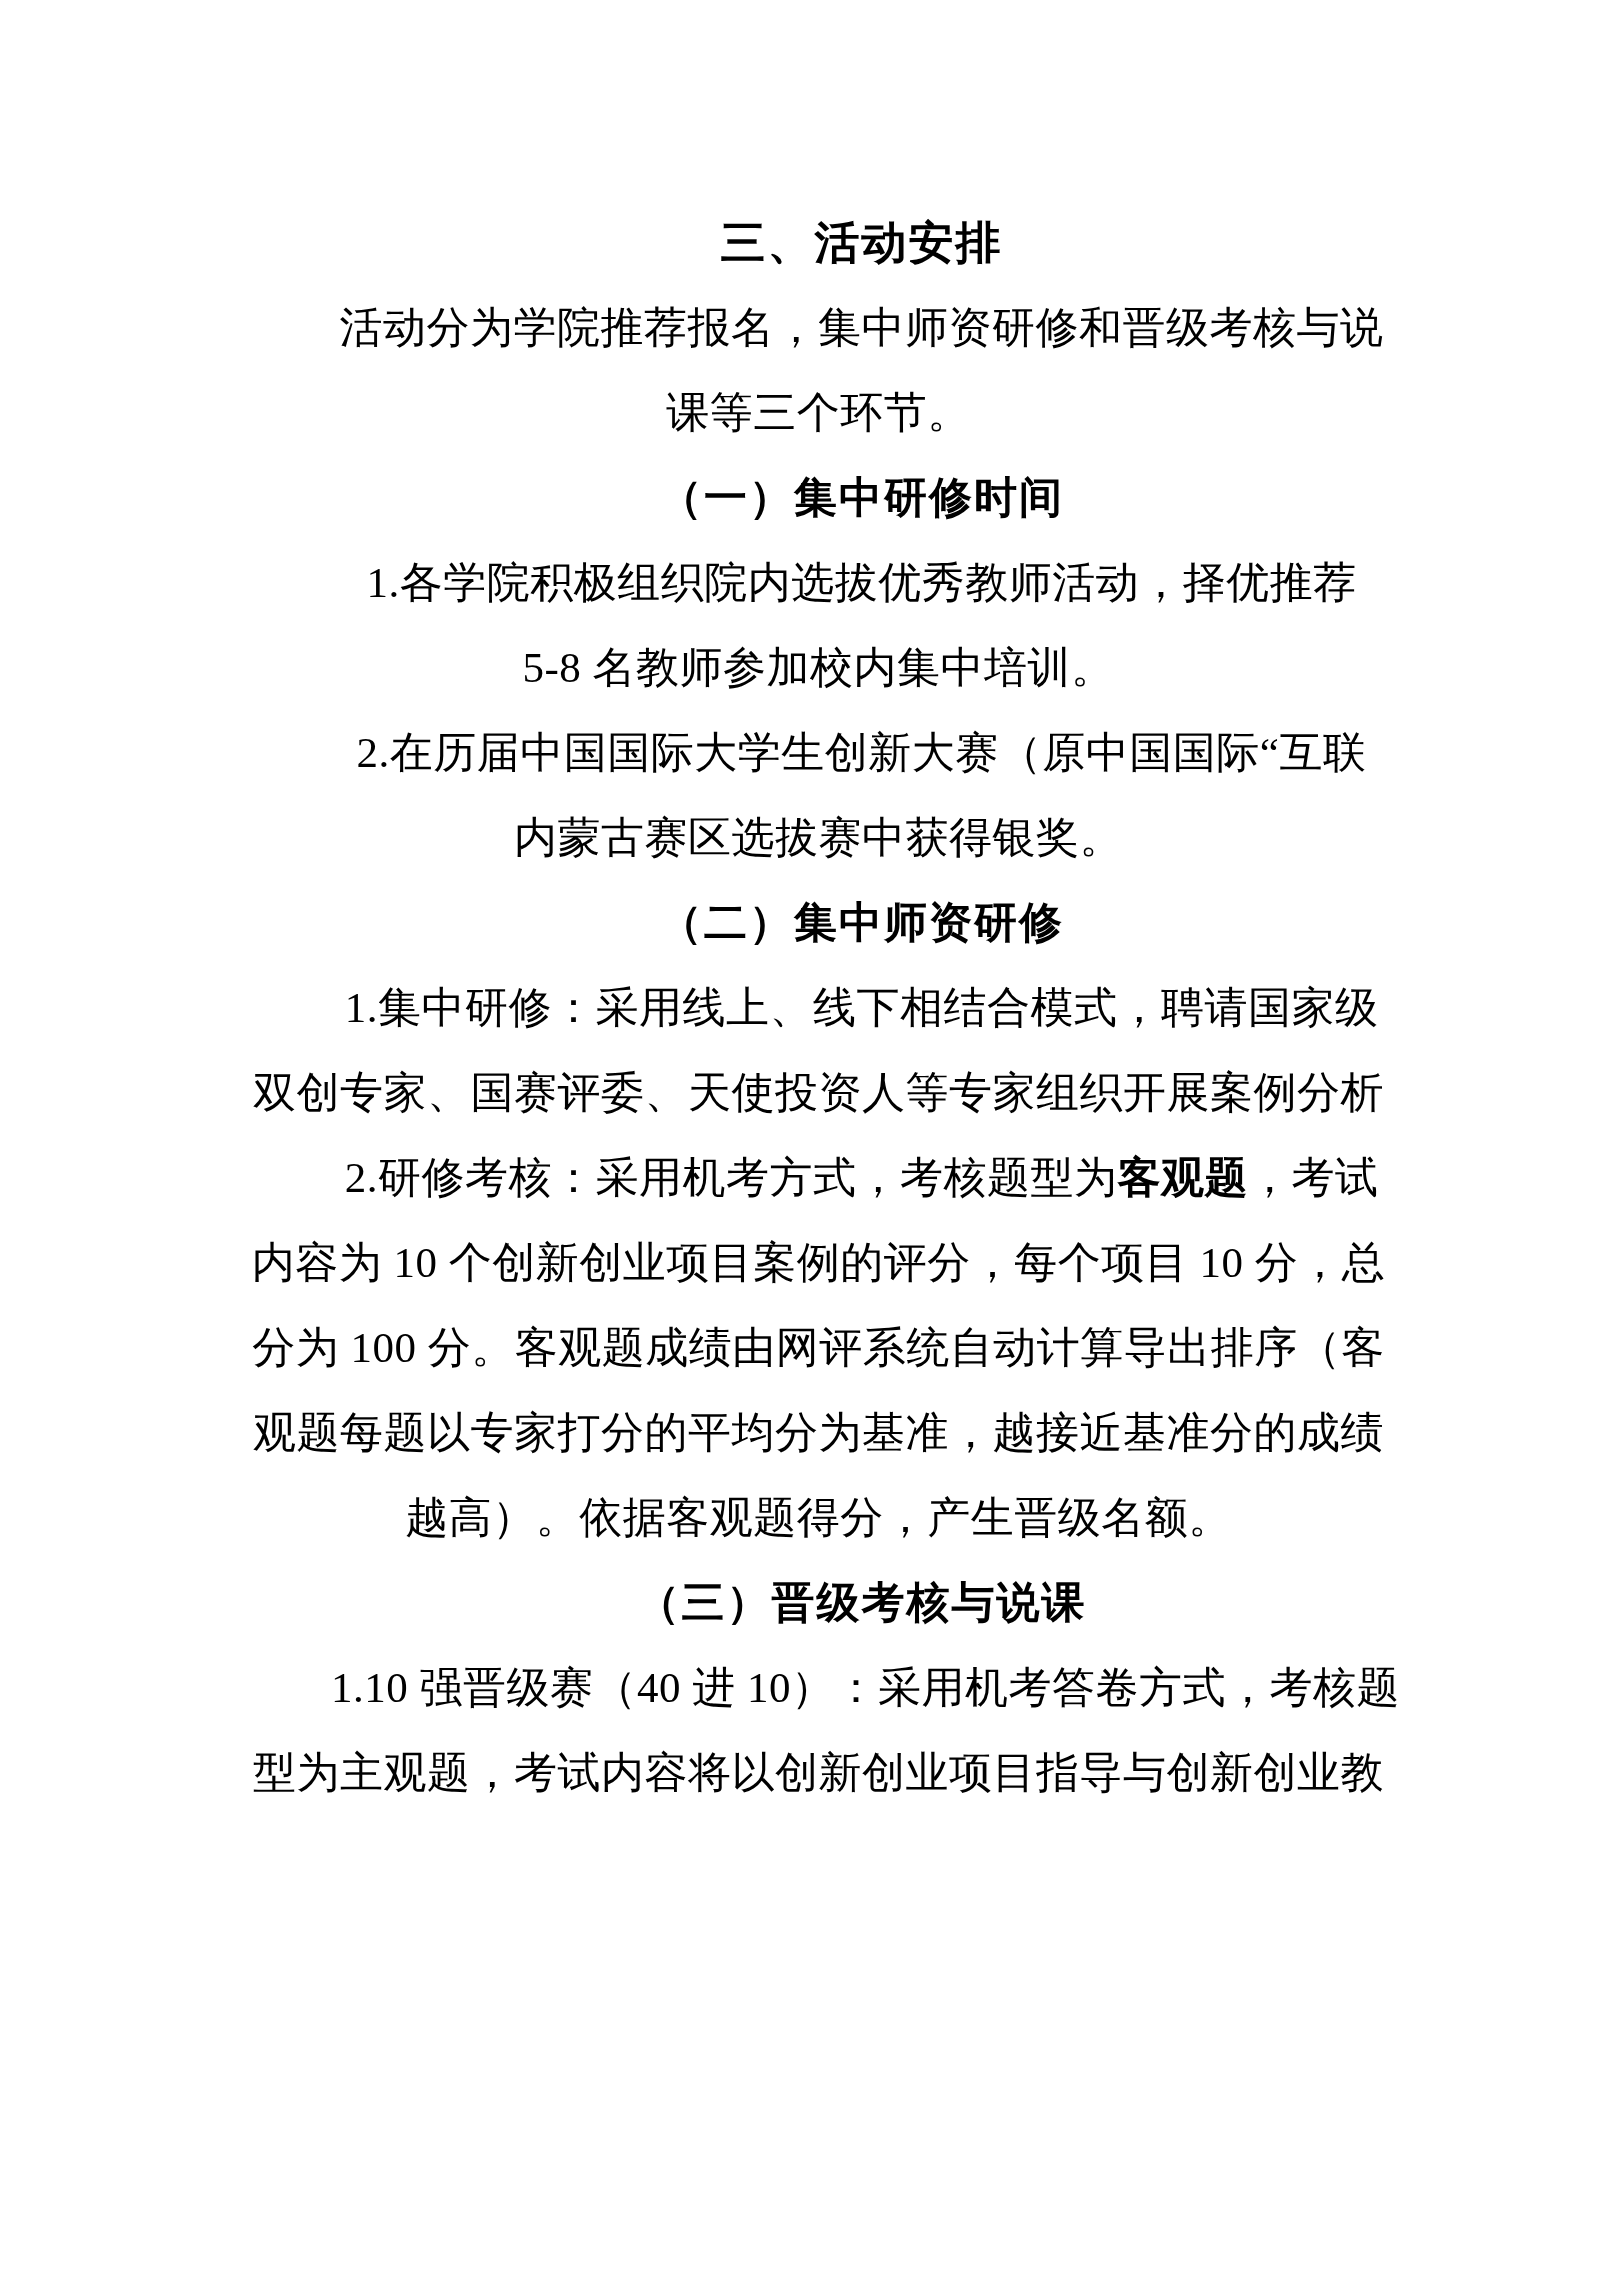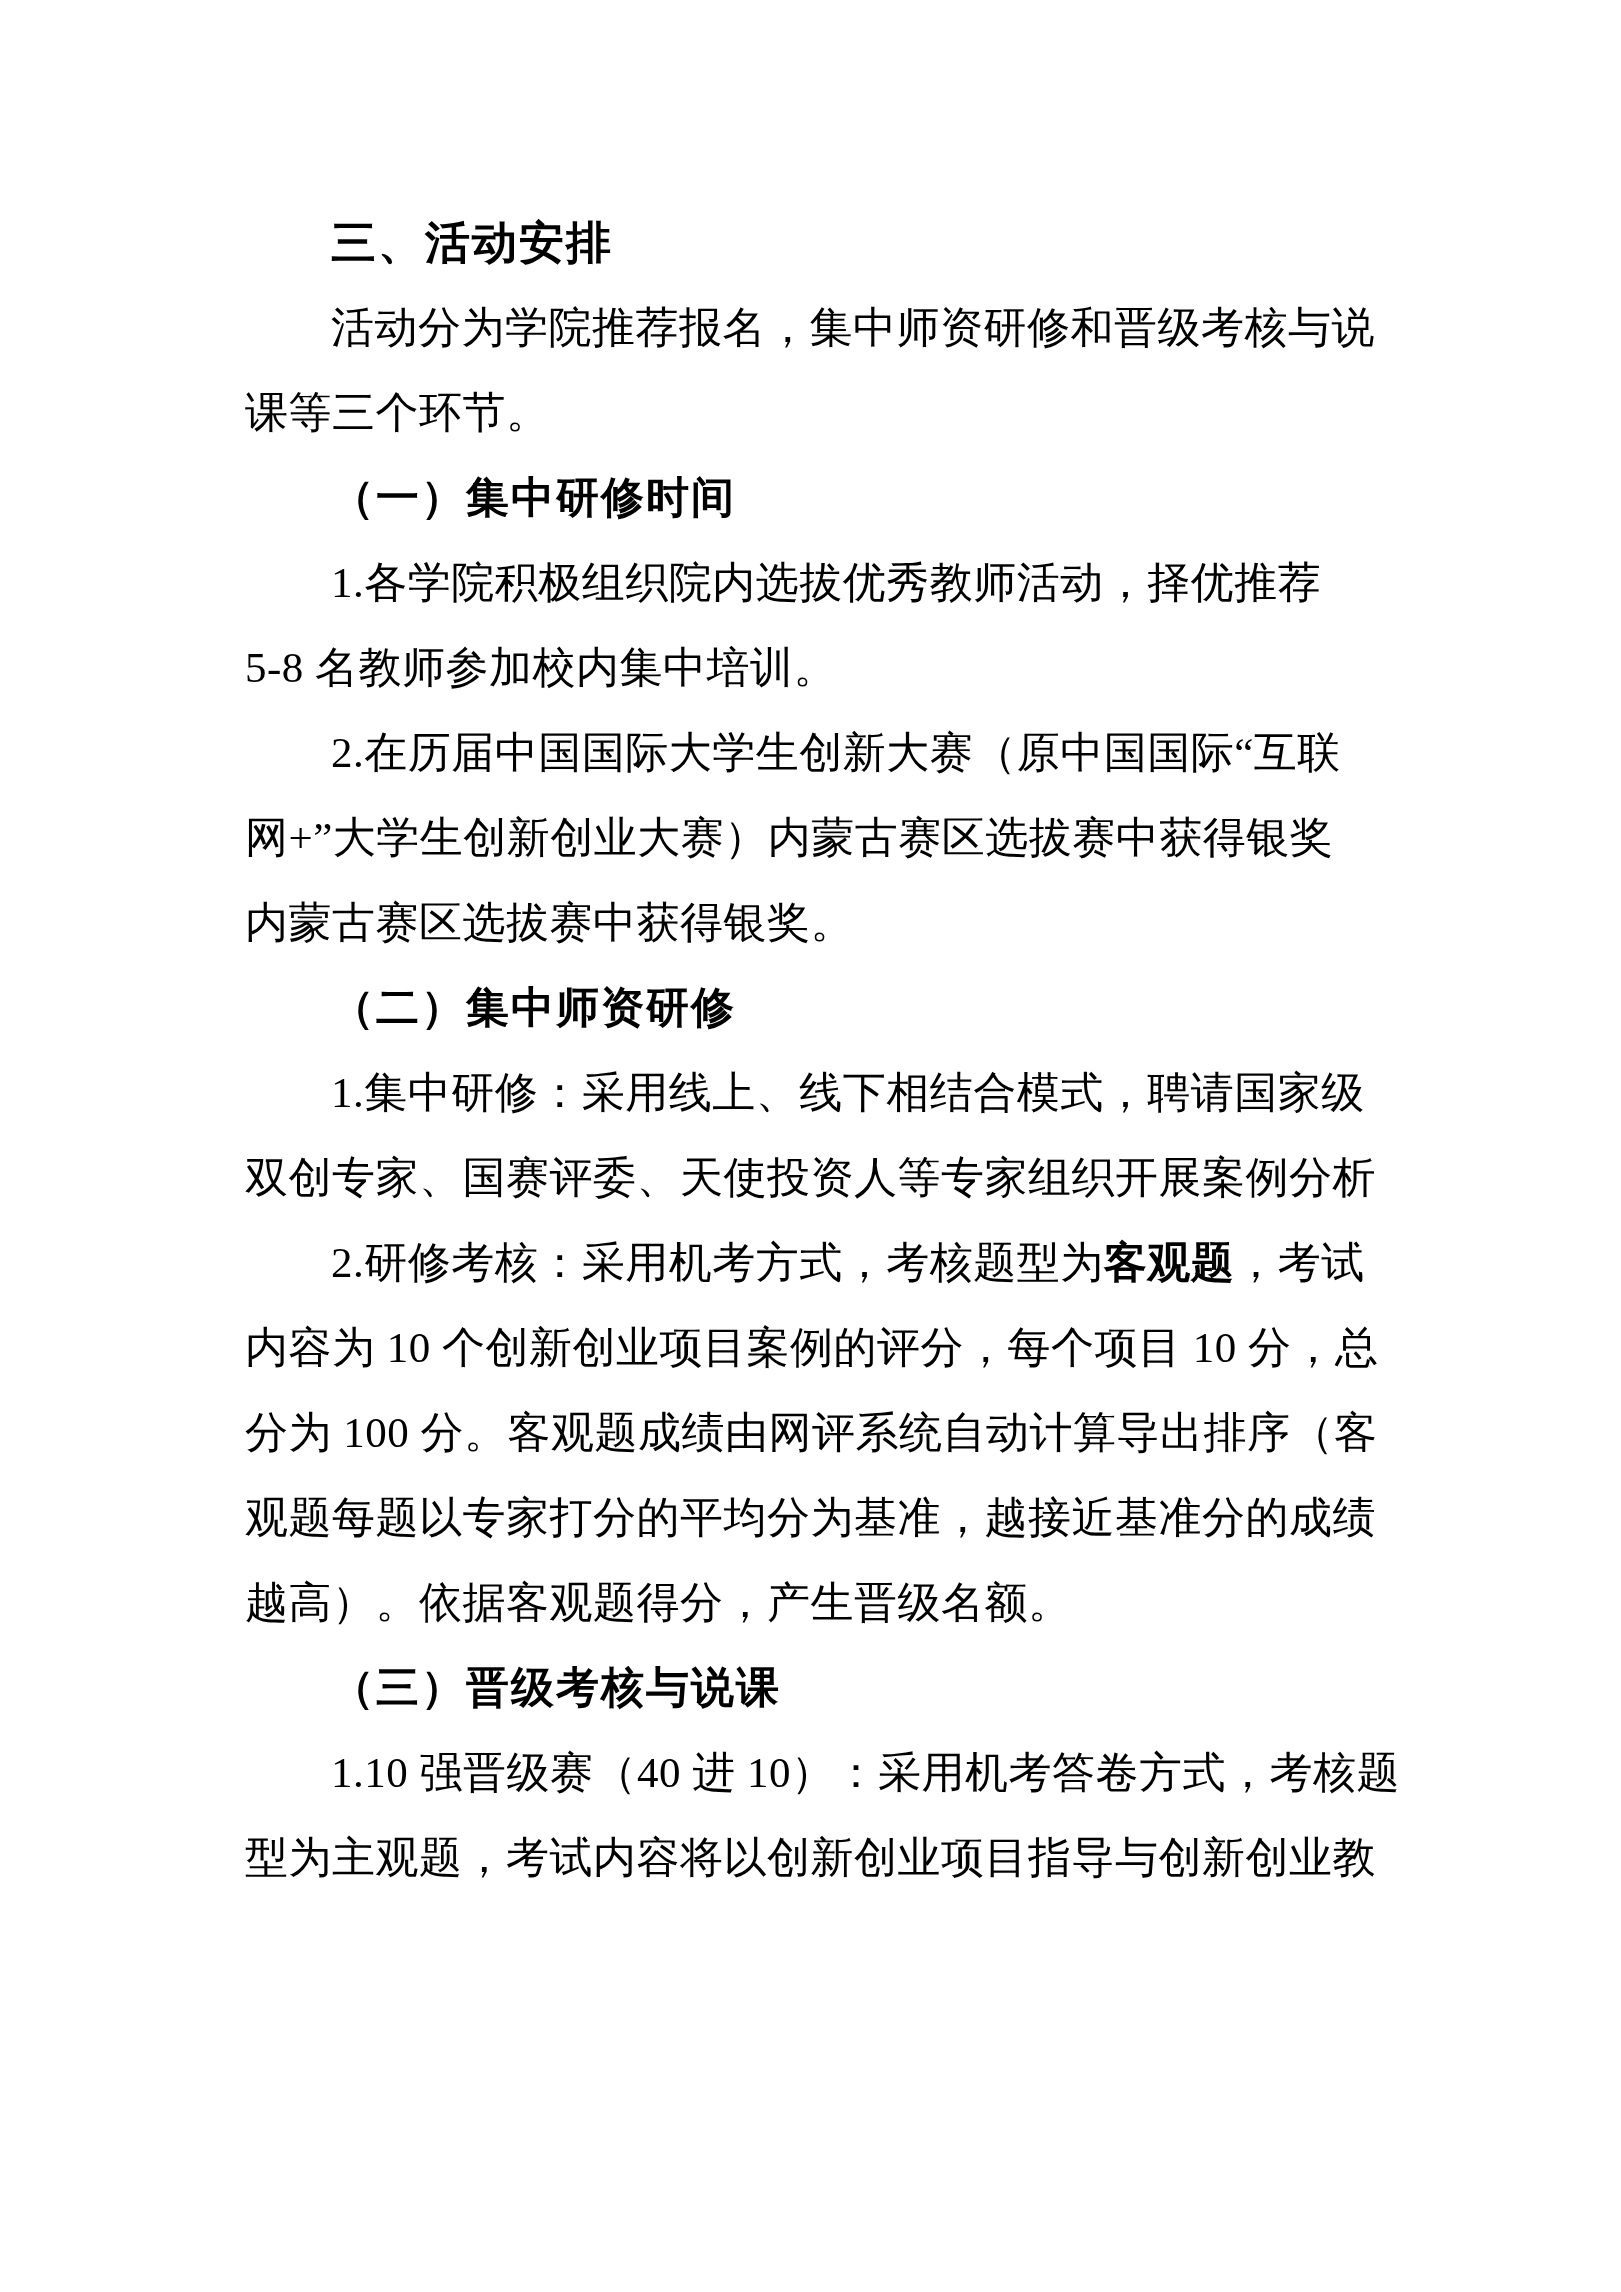--- a/index.html
+++ b/index.html
@@ -22,20 +22,21 @@
     top: 200px;
     width: 1147px;
   }
   .line {
     height: 85px;
     line-height: 85px;
     font-size: 43px;
     font-family: "Liberation Serif", "DejaVu Serif", serif;
     letter-spacing: 0.5px;
     white-space: nowrap;
+    text-align: center;
   }
   .indent {
     padding-left: 86px;
   }
   .h1 {
     font-family: "Liberation Sans", "DejaVu Sans", sans-serif;
     font-weight: bold;
     font-size: 45px;
     letter-spacing: 2px;
   }
@@ -58,21 +59,20 @@
 
     <div class="line indent">活动分为学院推荐报名，集中师资研修和晋级考核与说</div>
     <div class="line">课等三个环节。</div>
 
     <div class="line indent h2">（一）集中研修时间</div>
 
     <div class="line indent">1.各学院积极组织院内选拔优秀教师活动，择优推荐</div>
     <div class="line">5-8 名教师参加校内集中培训。</div>
 
     <div class="line indent">2.在历届中国国际大学生创新大赛（原中国国际“互联</div>
-    <div class="line">网+”大学生创新创业大赛）内蒙古赛区选拔赛中获得银奖</div>
     <div class="line">内蒙古赛区选拔赛中获得银奖。</div>
 
     <div class="line indent h2">（二）集中师资研修</div>
 
     <div class="line indent">1.集中研修：采用线上、线下相结合模式，聘请国家级</div>
     <div class="line">双创专家、国赛评委、天使投资人等专家组织开展案例分析</div>
 
 
     <div class="line indent">
       <span>2.研修考核：采用机考方式，考核题型为</span><span class="em">客观题</span><span>，考试</span>

